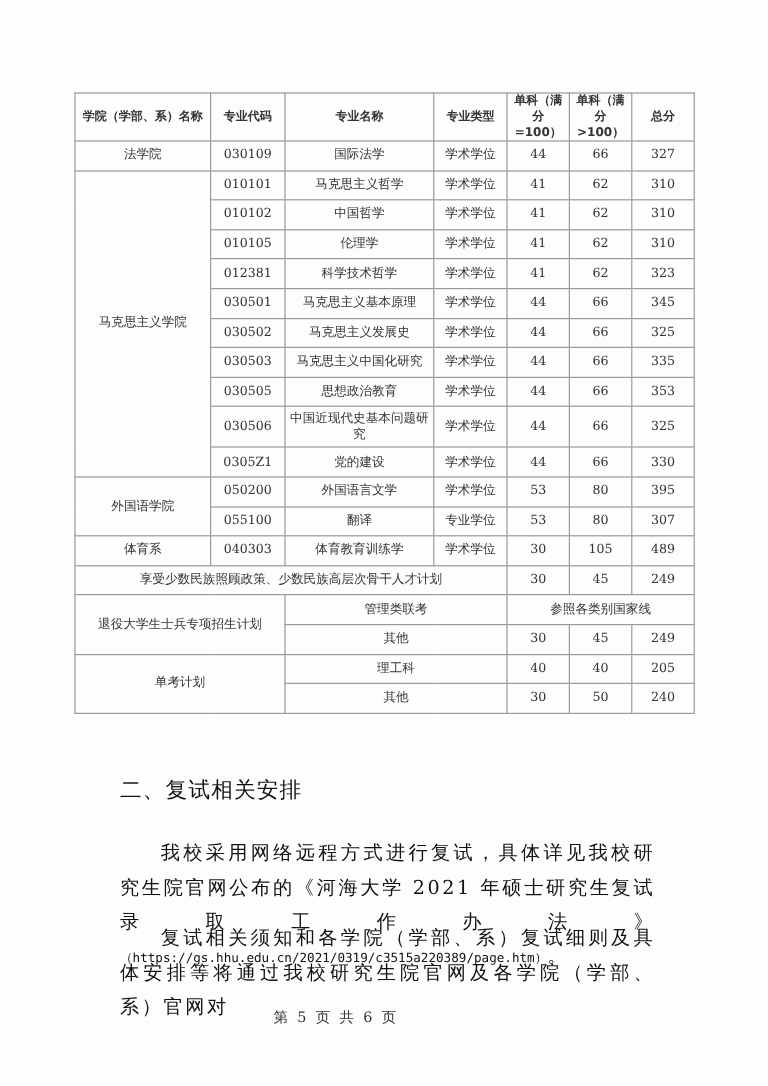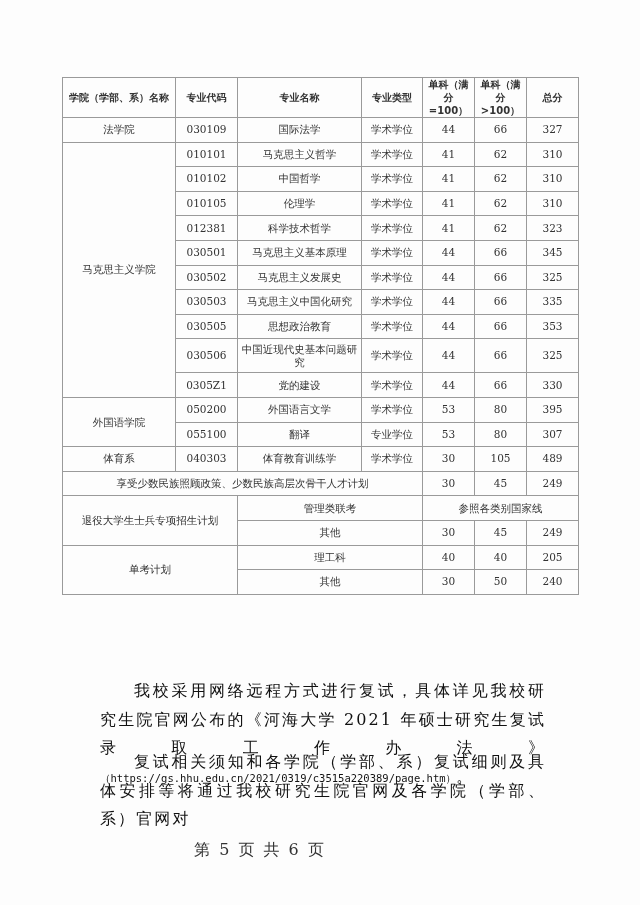--- a/index.html
+++ b/index.html
@@ -11,26 +11,26 @@
   table.scores td, table.scores th { border:1px solid #9a9a9a; text-align:center;
                  vertical-align:middle; padding:0 2px; line-height:13px; font-weight:normal; }
   table.scores th { font-weight:bold; font-family:"DejaVu Sans", sans-serif; font-size:10px; color:#333; height:37px; }
   table.scores td { height:23.6px; }
   td.tall { height:33px !important; }
   .note { position:absolute; left:100px; top:602px; width:440px; font-size:11.2px;
           line-height:17px; color:#333; letter-spacing:0.6px; }
   .h2 { position:absolute; left:100px; top:646px; font-family:"DejaVu Sans", sans-serif;
         font-size:18px; font-weight:normal; color:#111; letter-spacing:1px; }
   .para { position:absolute; left:100px; width:446px; font-size:16px; line-height:28.5px;
-          color:#111; letter-spacing:2.1px; text-align:justify; text-indent:34px; }
+          color:#111; letter-spacing:2.1px; text-align:justify; text-indent:34px;margin-top:20px; }
   .para .url { font-family:"DejaVu Sans Mono", "Liberation Mono", monospace; font-size:10.5px; letter-spacing:0; }
   .p1 { top:677px; }
   .p2 { top:748px; }
   .footer { position:absolute; left:0; width:520px; top:840px; text-align:center;
-            font-size:16px; color:#333; letter-spacing:2px; }
+            font-size:12px; color:#333; letter-spacing:2px;padding-left:20px; }
 </style>
 </head>
 <body>
 
 <div class="page">
 
   <table class="scores">
     <colgroup>
       <col style="width:113px">
         <col style="width:62px">
@@ -200,19 +200,20 @@
     <tr>
       <td colspan="2">其他</td>
       <td>30</td>
       <td>50</td>
       <td>240</td>
     </tr>
   </tbody>
     </table>
 
 
+  <div class="h2">二、复试相关安排</div>
 
   <div class="para p1"><span>我校采用网络远程方式进行复试，具体详见我校研究生院官网公布的《河海大学 2021 年硕士研究生复试录取工作办法》</span><span class="url">（https://gs.hhu.edu.cn/2021/0319/c3515a220389/page.htm）</span><span>。</span></div>
 
   <div class="para p2">复试相关须知和各学院（学部、系）复试细则及具体安排等将通过我校研究生院官网及各学院（学部、系）官网对</div>
 
   <div class="footer">第 5 页 共 6 页</div>
 </div>
 
 </body></html>

